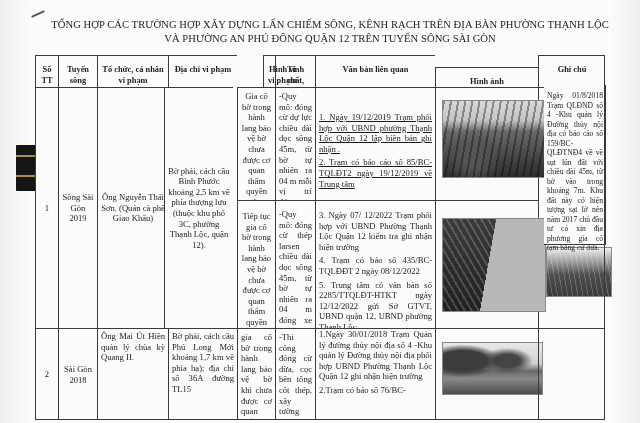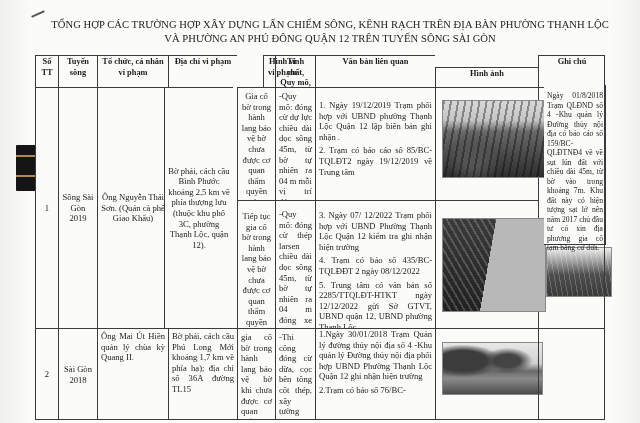--- a/index.html
+++ b/index.html
@@ -30,21 +30,21 @@
     .binder::before {
       content: ""; position: absolute; left: 0; top: 10px; width: 20px; height: 2px; background: #b08a4a;
     }
     .binder::after {
       content: ""; position: absolute; left: 0; top: 30px; width: 20px; height: 2px; background: #b08a4a;
     }
     .cell {
       position: absolute; border-left: 1px solid #3a3a3a; border-top: 1px solid #3a3a3a;
       font-size: 8.6px; line-height: 10.6px; padding: 2px 3px; overflow: hidden;
     }
-    .hdr { text-align: center; font-weight: bold; font-size: 8.4px; line-height: 10.5px; padding-top: 1px; }
+    .hdr { text-align: center; font-weight: bold; font-size: 8.4px; line-height: 10.5px; padding-top: 9px; }
     .center { text-align: center; display: flex; align-items: center; justify-content: center; }
     .justify { text-align: justify; }
     .line-r { position: absolute; border-right: 1px solid #3a3a3a; }
     .line-b { position: absolute; border-bottom: 1px solid #3a3a3a; }
     .para { margin-bottom: 3px; text-align: justify; }
     .photo {
       position: absolute; border: 1px solid #888; overflow: hidden;
     }
     .photo-debris {
       background:
@@ -104,21 +104,21 @@
     </div>
   <div class="cell center" style="left:97px;top:87px;width:71px;height:241px;">
       <span>Ông Nguyễn Thái Sơn. (Quán cà phê Giao Khẩu)</span>
     </div>
   <div class="cell center" style="left:164px;top:87px;width:69px;height:241px;">
       <span>Bờ phải, cách cầu Bình Phước khoảng 2,5 km về phía thượng lưu (thuộc khu phố 3C, phường Thạnh Lộc, quận 12).</span>
     </div>
 
   <div class="cell" style="left:237px;top:87px;width:38px;height:113px;text-align:center;padding-top:3px;">Gia cố bờ trong hành lang bảo vệ bờ chưa được cơ quan thẩm quyền cho phép.</div>
   <div class="cell justify" style="left:275px;top:87px;width:40px;height:113px;padding-top:3px;">-Quy mô: đóng cừ dự lực chiều dài dọc sông 45m, từ bờ tự nhiên ra 04 m mỗi vị trí đóng cách nhau 03m. -Kết cấu: Cừ dự ứng lực</div>
-  <div class="cell" style="left:315px;top:87px;width:120px;height:113px;padding-top:12px;">
+  <div class="cell" style="left:315px;top:87px;width:120px;height:113px;padding-top:24px;text-decoration:underline;">
     <div class="para">1. Ngày 19/12/2019 Trạm phối hợp với UBND phường Thạnh Lộc Quận 12 lập biên bản ghi nhận .</div>
     <div class="para">2. Trạm có báo cáo số 85/BC-TQLĐT2 ngày 19/12/2019 về Trung tâm</div>
   </div>
 
   <div class="cell" style="left:237px;top:200px;width:38px;height:128px;text-align:center;padding-top:10px;">Tiếp tục gia cố bờ trong hành lang bảo vệ bờ chưa được cơ quan thẩm quyền cho phép.</div>
   <div class="cell justify" style="left:275px;top:200px;width:40px;height:128px;padding-top:8px;">-Quy mô: đóng cừ thép larsen chiều dài dọc sông 45m, từ bờ tự nhiên ra 04 m đóng xe kẽ vào cừ dự ứng lực. -Kết cấu: Cừ thép larsen</div>
   <div class="cell" style="left:315px;top:200px;width:120px;height:128px;padding-top:9px;">
     <div class="para">3. Ngày 07/ 12/2022 Trạm phối hợp với UBND Phường Thạnh Lộc Quận 12 kiểm tra ghi nhận hiện trường</div>
     <div class="para">4. Trạm có báo số 435/BC-TQLĐĐT 2 ngày 08/12/2022</div>
     <div class="para">5. Trung tâm có văn bản số 2285/TTQLĐT-HTKT ngày 12/12/2022 gửi Sở GTVT, UBND quận 12, UBND phường Thạnh Lộc.</div>

